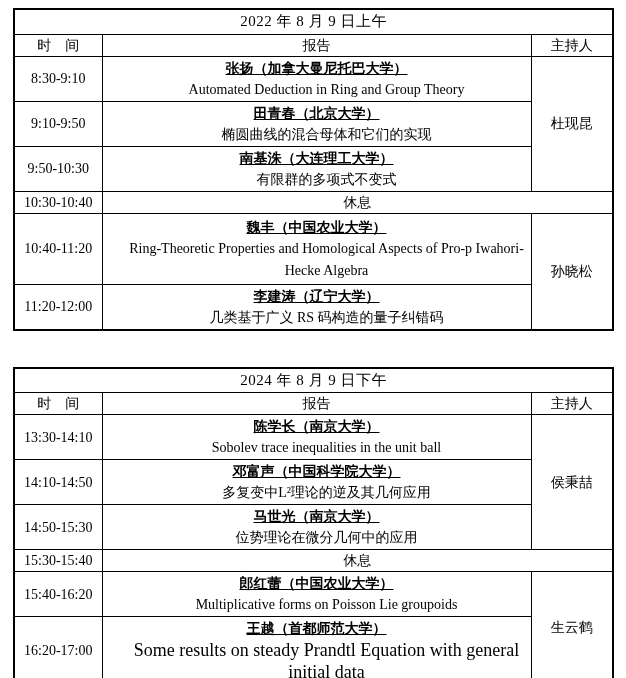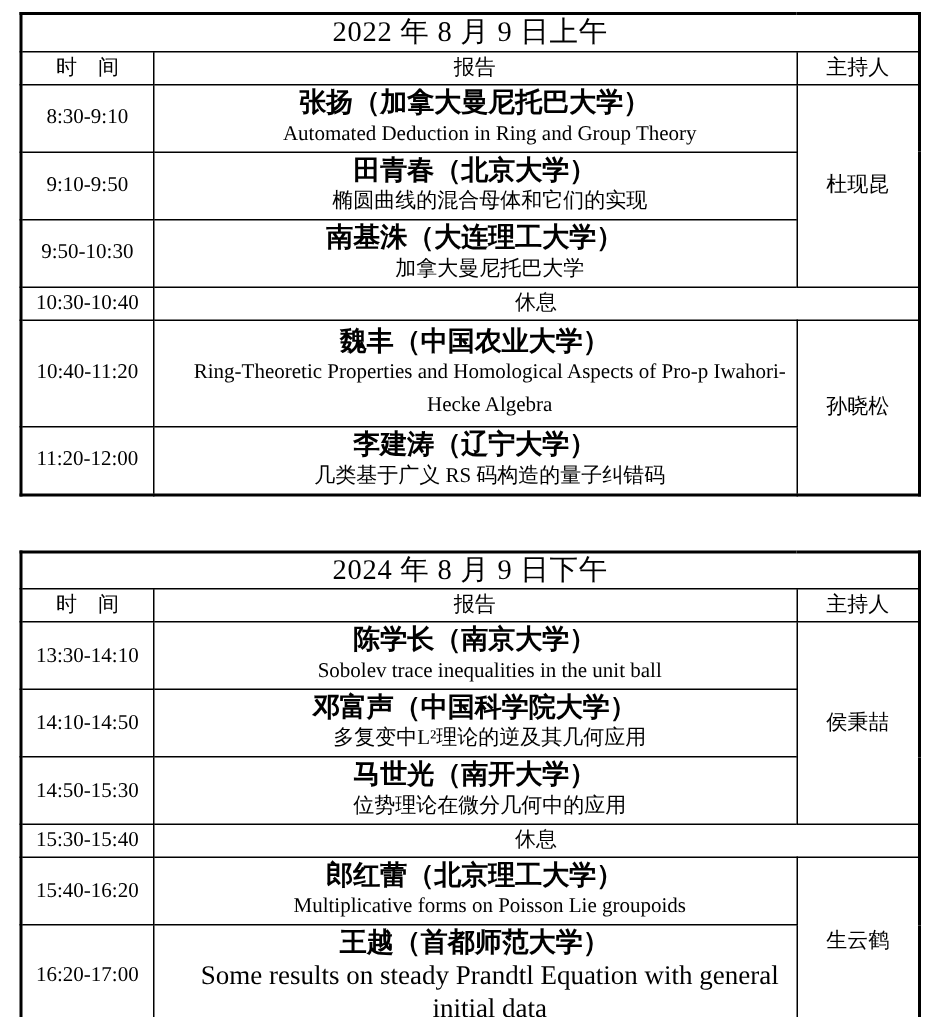--- a/index.html
+++ b/index.html
@@ -32,28 +32,29 @@
     padding: 0 2px;
     font-size: 14px;
     line-height: 21px;
   }
   .h-date  { height: 25px; }
   .h-head  { height: 21px; padding-left: 45px; }
   .h-talk2 { height: 45px; }
   .h-break { height: 21px; }
   .h-talk3 { height: 71px; }
   .date-cell {
-    font-size: 19px;
+    font-size: 15px;
     letter-spacing: 0.5px;
   }
   .speaker {
     font-weight: bold;
     font-family: "Liberation Sans", sans-serif;
-    font-size: 18px;
+    font-size: 14px;
     line-height: 22px;
+    text-decoration: underline;
   }
   .talk-title {
     font-size: 14px;
     line-height: 22px;
     margin-left: 20px;
   }
   .talk-title.small { font-size: 18px; }
   .time-cell { font-size: 14px; margin-top: 43px; }
   .chair-cell { font-size: 14px; margin-left: 48px; }
 </style>
@@ -87,21 +88,21 @@
       <td class="time-cell">9:10-9:50</td>
       <td class="talk-cell">
         <div class="speaker">田青春（北京大学）</div>
         <div class="talk-title">椭圆曲线的混合母体和它们的实现</div>
       </td>
     </tr>
     <tr class="h-talk2">
       <td class="time-cell">9:50-10:30</td>
       <td class="talk-cell">
         <div class="speaker">南基洙（大连理工大学）</div>
-        <div class="talk-title">加拿大曼尼托巴大学</div>
+        <div class="talk-title">有限群的多项式不变式</div>
       </td>
     </tr>
     <tr class="h-break">
       <td class="time-cell">10:30-10:40</td>
       <td colspan="2">休息</td>
     </tr>
     <tr class="h-talk3">
       <td class="time-cell">10:40-11:20</td>
       <td class="talk-cell">
         <div class="speaker">魏丰（中国农业大学）</div>
@@ -145,32 +146,32 @@
     <tr class="h-talk2">
       <td class="time-cell">14:10-14:50</td>
       <td class="talk-cell">
         <div class="speaker">邓富声（中国科学院大学）</div>
         <div class="talk-title">多复变中L²理论的逆及其几何应用</div>
       </td>
     </tr>
     <tr class="h-talk2">
       <td class="time-cell">14:50-15:30</td>
       <td class="talk-cell">
-        <div class="speaker">马世光（南开大学）</div>
+        <div class="speaker">马世光（南京大学）</div>
         <div class="talk-title">位势理论在微分几何中的应用</div>
       </td>
     </tr>
     <tr class="h-break">
       <td class="time-cell">15:30-15:40</td>
       <td colspan="2">休息</td>
     </tr>
     <tr class="h-talk2">
       <td class="time-cell">15:40-16:20</td>
       <td class="talk-cell">
-        <div class="speaker">郎红蕾（北京理工大学）</div>
+        <div class="speaker">郎红蕾（中国农业大学）</div>
         <div class="talk-title">Multiplicative forms on Poisson Lie groupoids</div>
       </td>
       <td rowspan="2" class="chair-cell">生云鹤</td>
     </tr>
     <tr class="h-talk2">
       <td class="time-cell">16:20-17:00</td>
       <td class="talk-cell">
         <div class="speaker">王越（首都师范大学）</div>
         <div class="talk-title small">Some results on steady Prandtl Equation with general initial data</div>
       </td>

